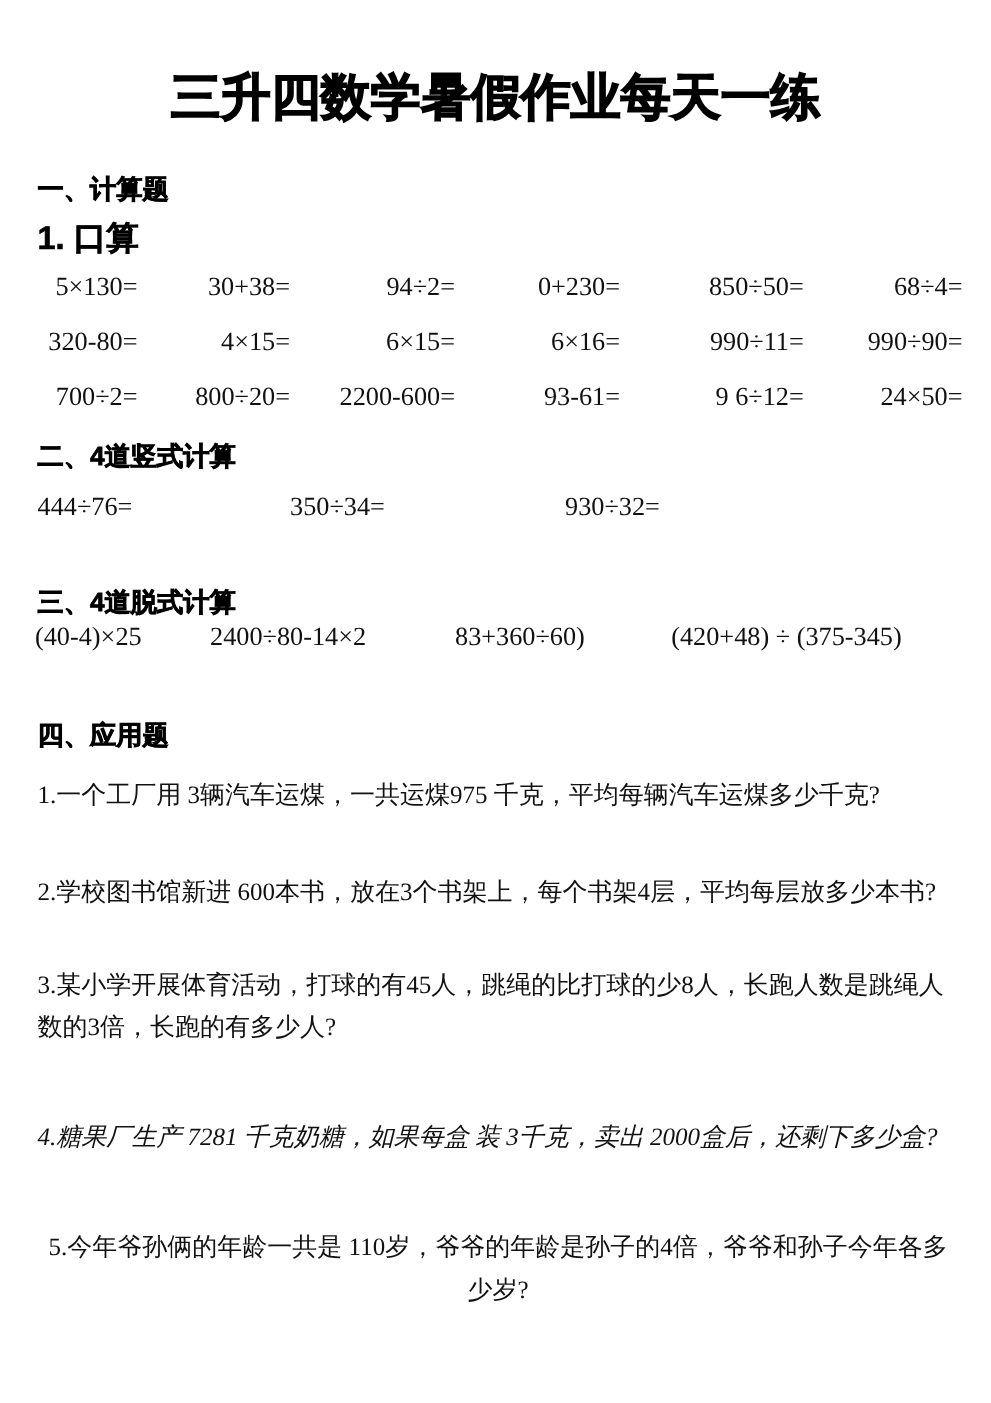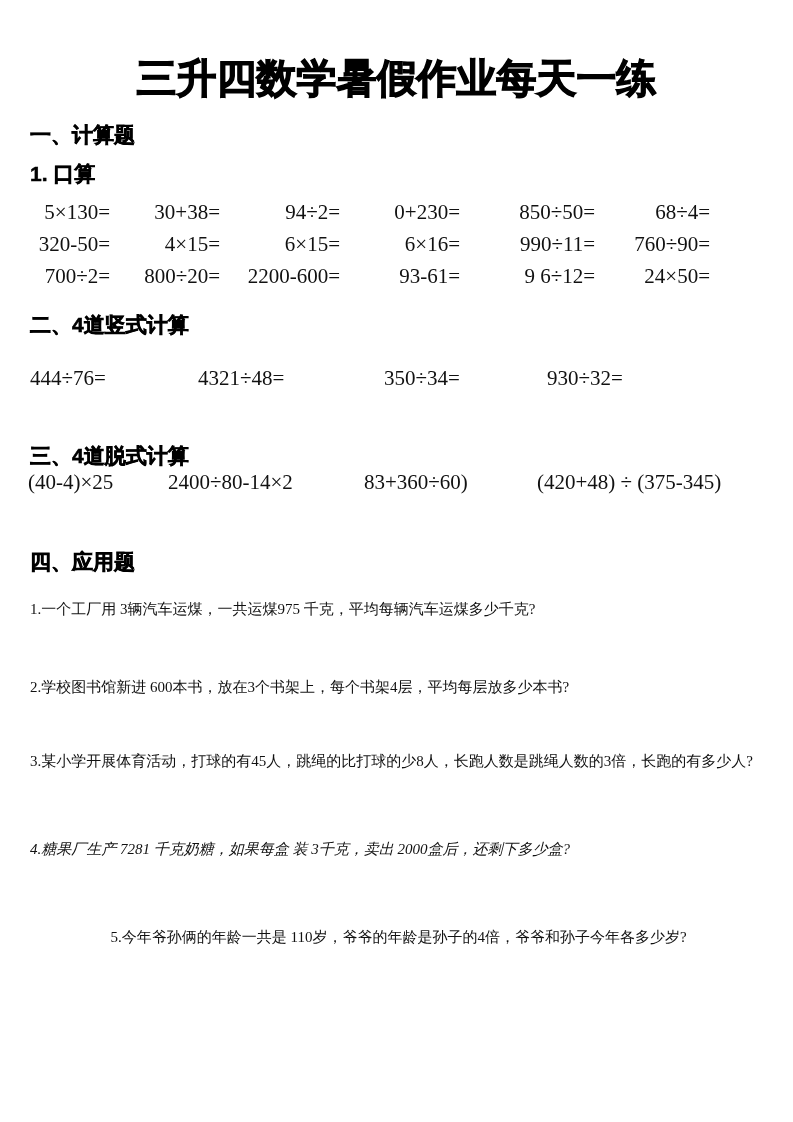--- a/index.html
+++ b/index.html
@@ -35,60 +35,62 @@
       font-weight: 700;
       font-size: 21px;
       line-height: 25px;
       color: #000000;
       -webkit-text-stroke: 0.6px #000000;
     }
     .sub-heading {
       margin: 15px 0 0 30px;
       font-family: "Liberation Sans", sans-serif;
       font-weight: 700;
-      font-size: 21px;
+      font-size: 26px;
       line-height: 23px;
       color: #000000;
       -webkit-text-stroke: 0.5px #000000;
     }
-    #sec1-heading { margin-top: 22px; }
+    #sec1-heading { margin-top: 39px; }
     #sec2-heading { margin-top: 20px; }
     #sec3-heading { margin-top: 52px; }
     #sec4-heading { margin-top: 54px; }
 
     .oral-grid {
       display: grid;
       grid-template-columns: 85px 110px 120px 120px 135px 115px;
       margin: 11px 0 0 25px;
       font-size: 21px;
       line-height: 32px;
+      gap: 12px;
     }
     .oral-grid .cell {
       text-align: right;
       white-space: pre;
     }
     .vert-row {
       display: grid;
       grid-template-columns: 168px 186px 163px auto;
-      margin: 28px 0 0 30px;
+      margin: 14px 0 0 30px;
       font-size: 21px;
       line-height: 26px;
       white-space: pre;
+      gap: 34px;
     }
     .step-row {
       display: grid;
       grid-template-columns: 140px 196px 173px auto;
       margin: 1px 0 0 28px;
       font-size: 21px;
       line-height: 26px;
       white-space: pre;
     }
     .word-problem {
       margin: 0 26px 0 30px;
-      font-size: 15px;
+      font-size: 20px;
       line-height: 34px;
       color: #111111;
     }
     #wp1 { margin-top: 18px; }
     #wp2 { margin-top: 44px; }
     #wp3 { margin-top: 40px; }
     #wp4 { margin-top: 54px; font-style: italic; }
     #wp5 { margin-top: 54px; text-align: center; }
   </style>
 </head>
@@ -102,39 +104,38 @@
 
   <h3 class="sub-heading">1. 口算</h3>
 
   <div class="oral-grid">
     <span class="cell">5×130=</span>
     <span class="cell">30+38=</span>
     <span class="cell">94÷2=</span>
     <span class="cell">0+230=</span>
     <span class="cell">850÷50=</span>
     <span class="cell">68÷4=</span>
-    <span class="cell">320-50=</span>
+    <span class="cell">320-80=</span>
     <span class="cell">4×15=</span>
     <span class="cell">6×15=</span>
     <span class="cell">6×16=</span>
     <span class="cell">990÷11=</span>
-    <span class="cell">760÷90=</span>
+    <span class="cell">990÷90=</span>
     <span class="cell">700÷2=</span>
     <span class="cell">800÷20=</span>
     <span class="cell">2200-600=</span>
     <span class="cell">93-61=</span>
     <span class="cell">9 6÷12=</span>
     <span class="cell">24×50=</span>
   </div>
 
   <h2 class="sec-heading" id="sec2-heading">二、4道竖式计算</h2>
 
   <div class="vert-row">
     <span class="cell">444÷76=</span>
-    <span class="cell">4321÷48=</span>
     <span class="cell">350÷34=</span>
     <span class="cell">930÷32=</span>
   </div>
 
   <h2 class="sec-heading" id="sec3-heading">三、4道脱式计算</h2>
 
   <div class="step-row">
     <span class="cell">(40-4)×25</span>
     <span class="cell">2400÷80-14×2</span>
     <span class="cell">83+360÷60)</span>

